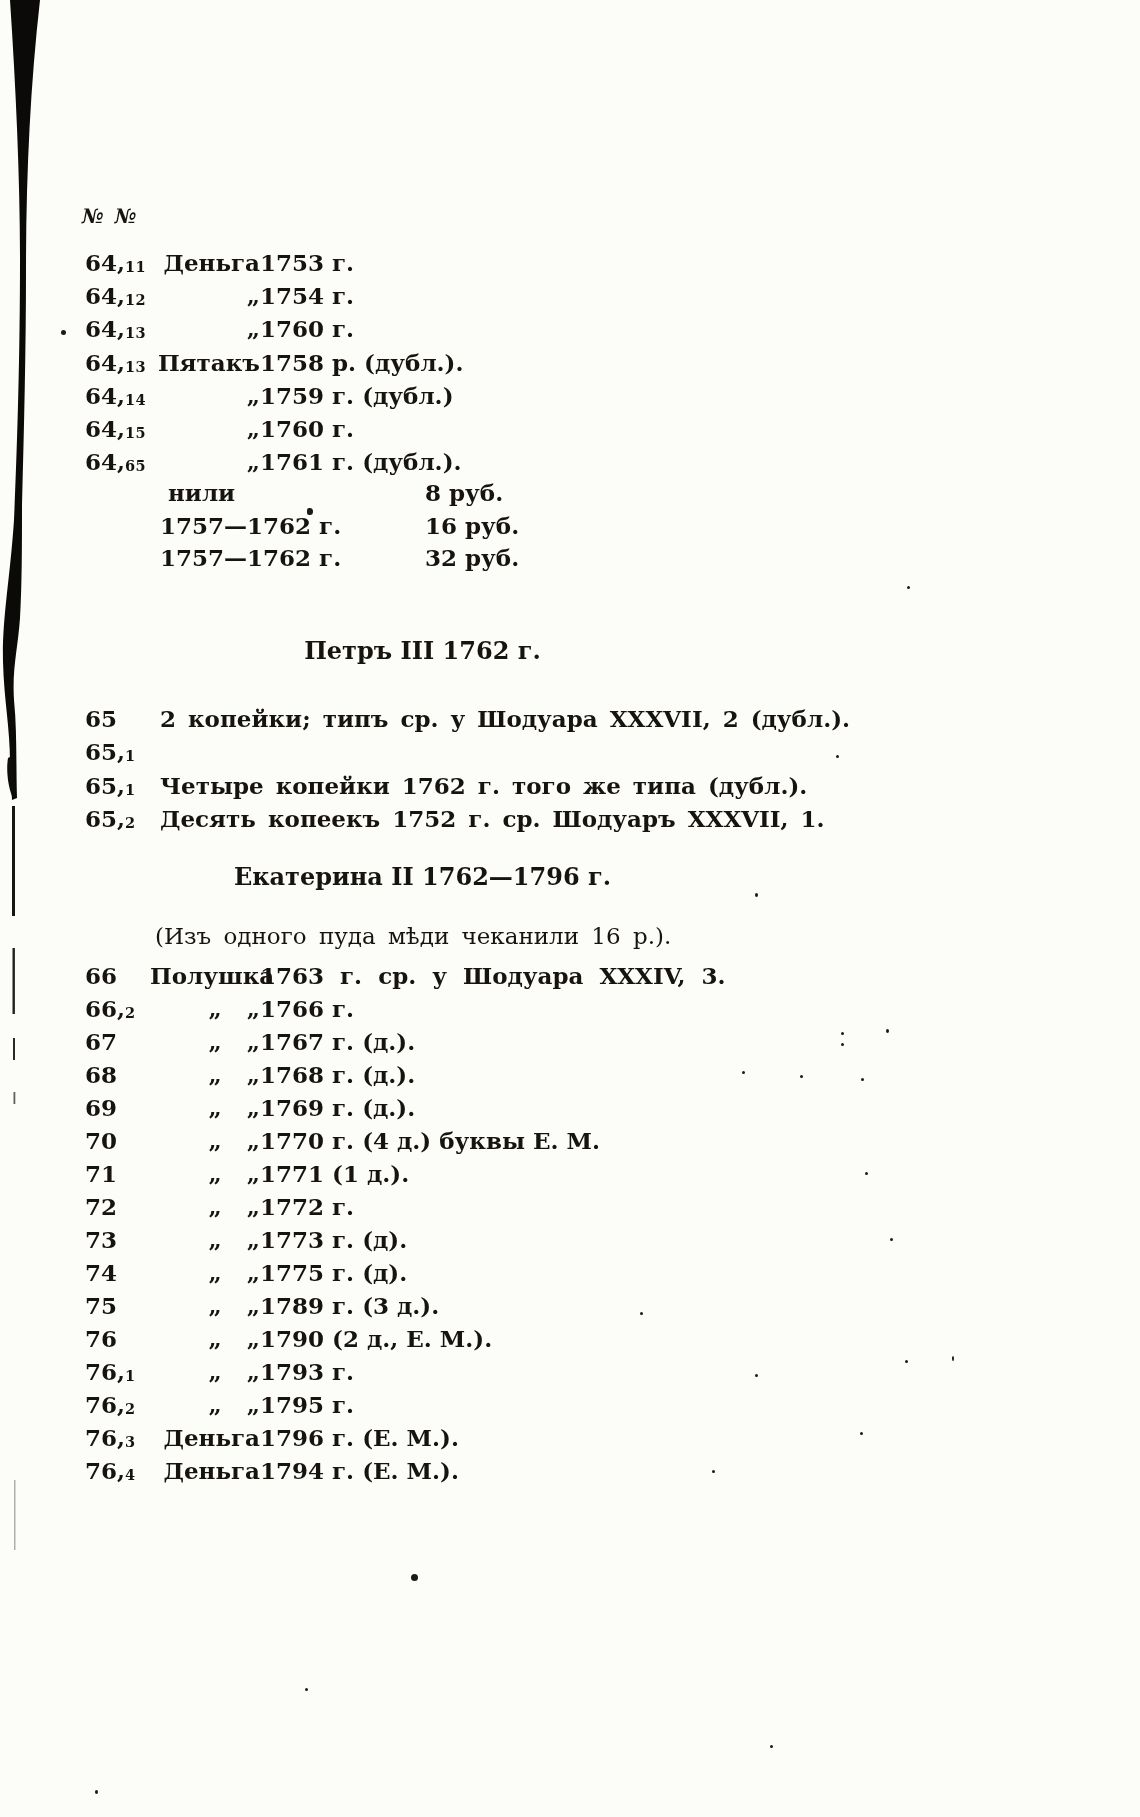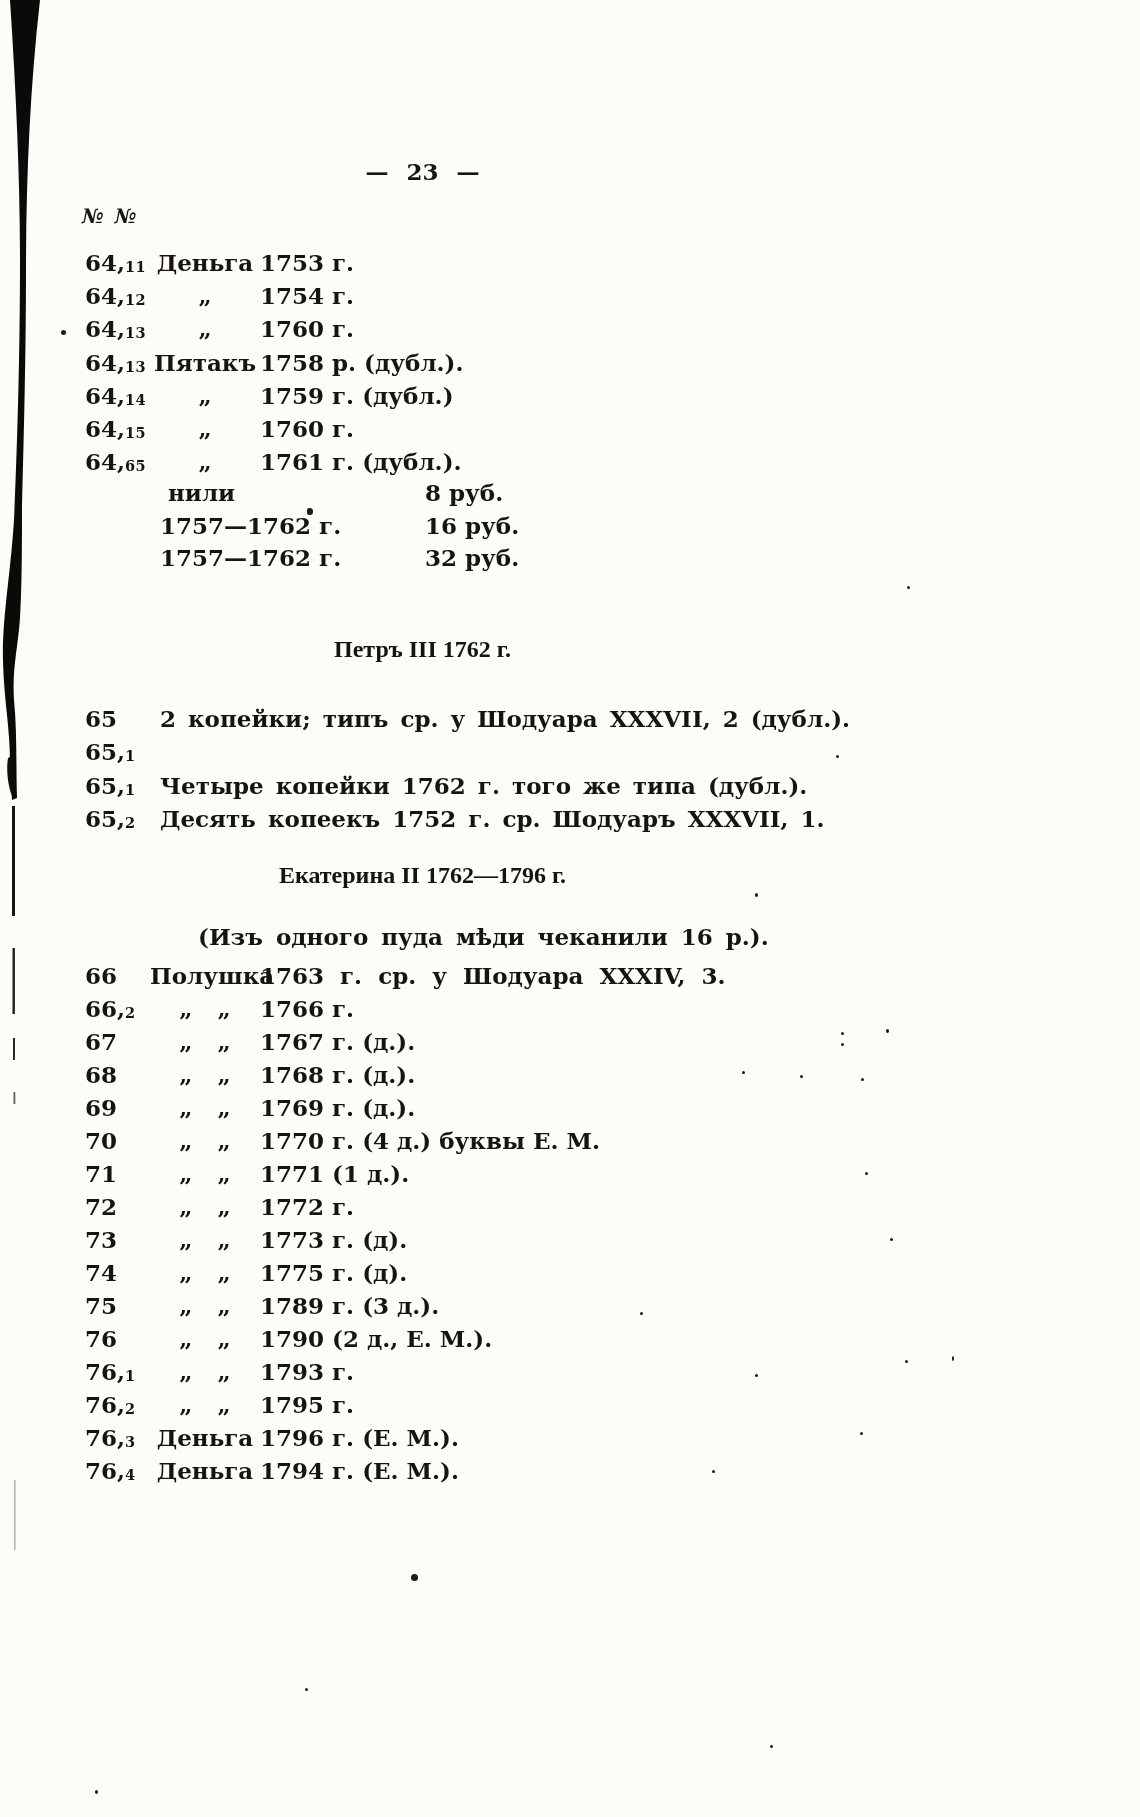--- a/index.html
+++ b/index.html
@@ -19,40 +19,40 @@
   }
   .colhead{
     position:absolute;top:204px;left:82px;
     font-size:20px;font-weight:bold;font-style:italic;letter-spacing:2px;
   }
   
   .rows{position:absolute;left:0;width:100%;}
   .row{position:relative;height:33.2px;line-height:33.2px;font-size:23px;}
   .no{position:absolute;left:85px;font-weight:bold;white-space:nowrap;}
   .no .sub{font-size:14.5px;position:relative;top:1px;letter-spacing:0.5px;}
-  .term{position:absolute;left:150px;width:110px;text-align:center;font-weight:bold;white-space:nowrap;}
+  .term{position:absolute;left:150px;width:110px;text-align:right;font-weight:bold;white-space:nowrap;}
   .term.pair{word-spacing:17px;}
   .desc{position:absolute;left:260px;font-weight:bold;white-space:nowrap;}
   .desc.from-term{left:160px;}
   .wide{word-spacing:8px;}
   .midwide{word-spacing:4px;}
   
   .noteA{position:absolute;top:477px;left:0;width:100%;}
   .noteA .nrow{position:relative;height:32.5px;line-height:32.5px;font-size:23px;font-weight:bold;}
   .nlabel{position:absolute;left:160px;white-space:nowrap;}
   .nlabel.hang{left:133px;margin-left:35px;}
   .nvalue{position:absolute;left:425px;white-space:nowrap;}
   
   .heading{
     position:absolute;left:100px;width:645px;text-align:center;
-    font-size:24px;font-weight:bold;white-space:nowrap;font-family:Liberation Serif, serif;
+    font-size:24px;font-weight:bold;white-space:nowrap;
   }
   .noteB{
     position:absolute;top:923px;left:155px;
-    font-size:23px;font-weight:bold;word-spacing:5px;white-space:nowrap;margin-left:43px;
+    font-size:23px;font-weight:normal;word-spacing:5px;white-space:nowrap;
   }
   
   .edge{position:absolute;left:0;top:0;}
   .speck{position:absolute;background:#1c1a17;border-radius:50%;}
 </style>
 </head>
 <body>
 
 <div class="page">
 
@@ -69,21 +69,20 @@
       C24,430 26,350 26,270
       C26,180 30,88 40,0 Z"></path>
     <rect x="12" y="806" width="3" height="110" fill="#171512"></rect>
     <rect x="12.5" y="948" width="2.4" height="66" fill="#22201c"></rect>
     <rect x="13" y="1038" width="2" height="22" fill="#2a2823"></rect>
     <rect x="13.5" y="1092" width="1.8" height="12" fill="#3a3833" opacity="0.8"></rect>
     <path fill="#0e0d0b" d="M8,758 C6,770 8,786 12,796 L16,792 C14,780 13,766 12,756 Z"></path>
     <rect x="14" y="1480" width="1.5" height="70" fill="#55524c" opacity="0.45"></rect>
   </svg>
 
-  <div class="pagenum">— 23 —</div>
 
   <div class="colhead">№ №</div>
 
   <div class="rows" style="top:246px">
     <div class="row">
       <span class="no"><span>64,</span><span class="sub">11</span></span>
       <span class="term">Деньга</span>
       <span class="desc">1753 г.</span>
     </div>
     <div class="row">

